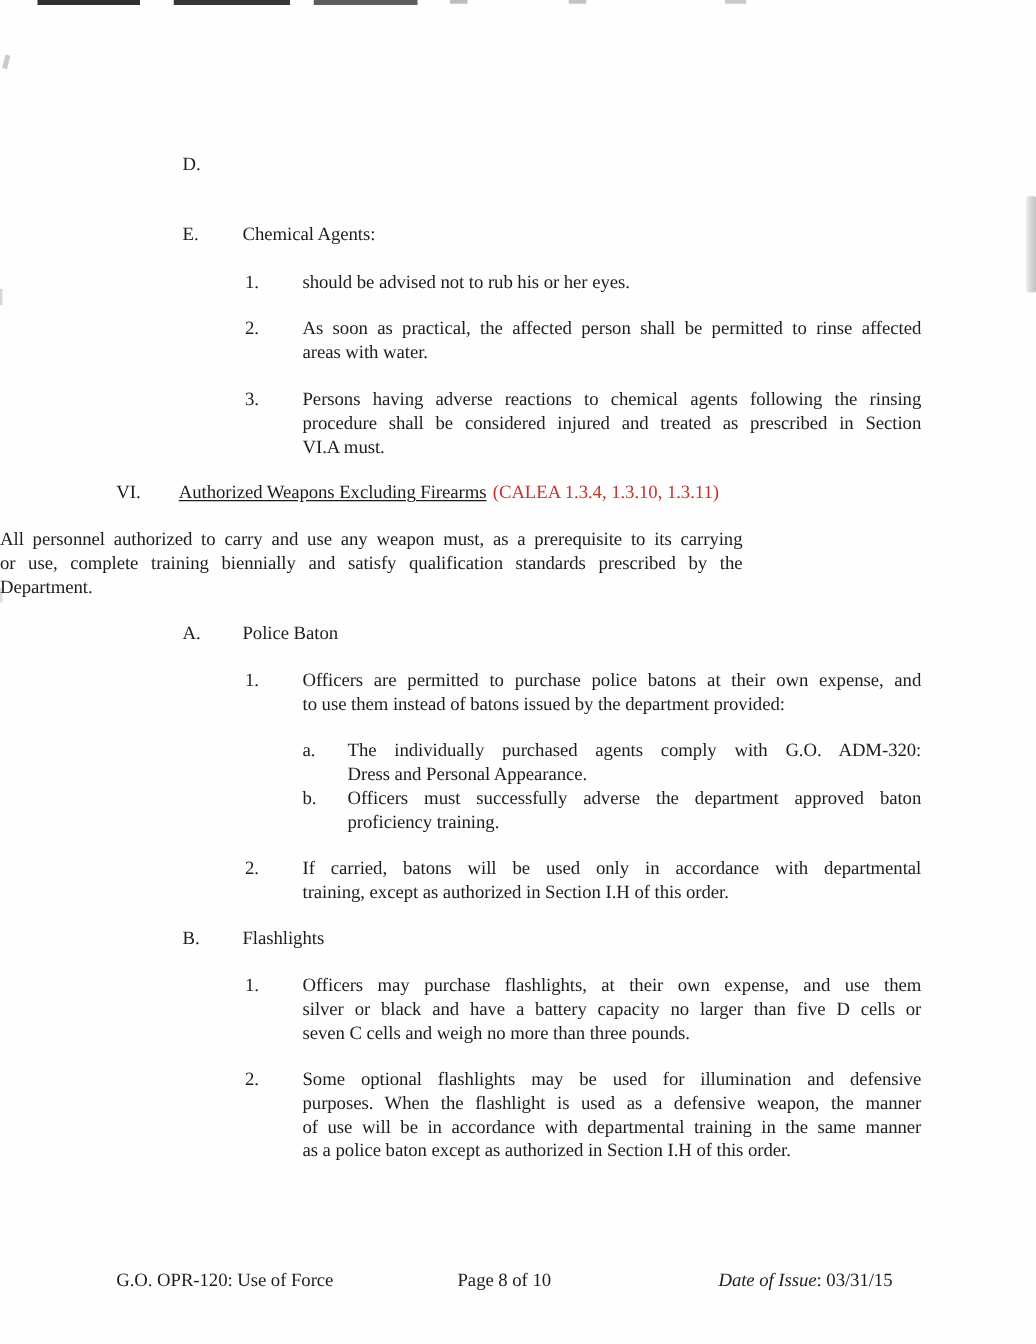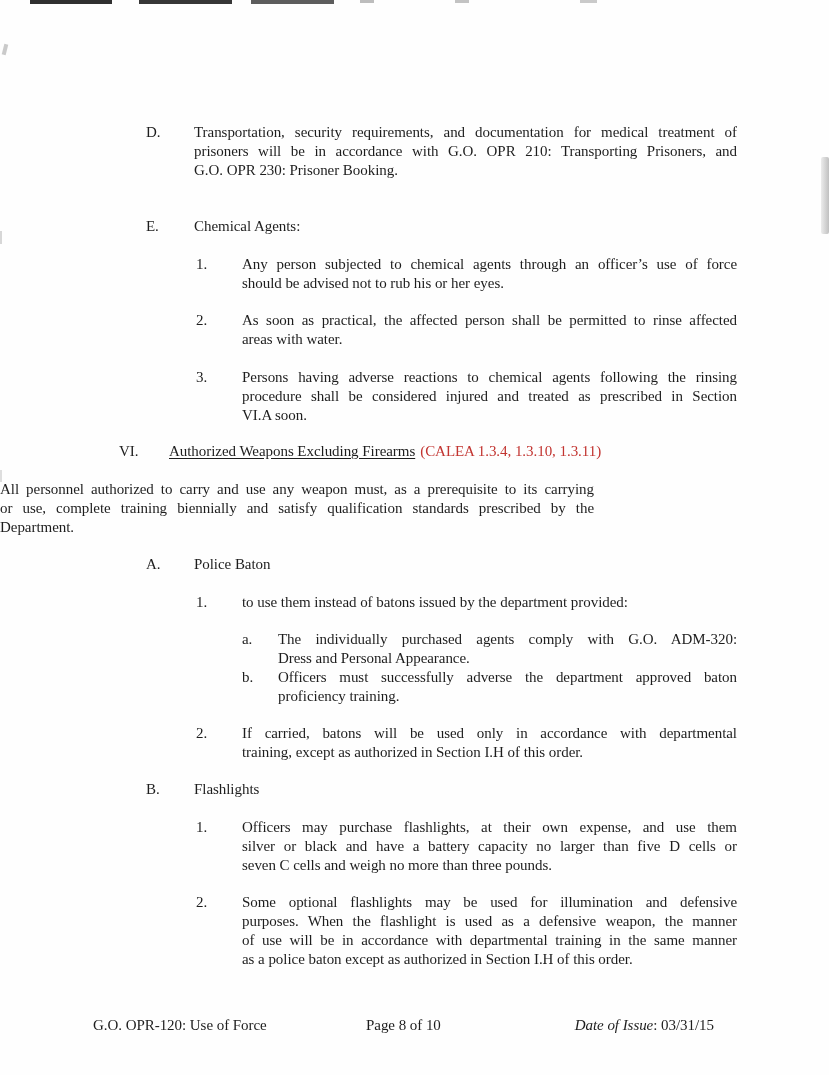--- a/index.html
+++ b/index.html
@@ -26,21 +26,21 @@
   .l1 > .txt { width: 543px; }
 
   .l2 { margin-left: 196px; }
   .l2 > .lab { width: 46px; }
   .l2 > .txt { width: 495px; }
 
   .l3 { margin-left: 242px; }
   .l3 > .lab { width: 36px; }
   .l3 > .txt { width: 459px; }
 
-  .lvi { margin-left: 119px; }
+  .lvi { margin-left: 93px; }
   .lvi > .lab { width: 50px; }
   .lvi > .txt { width: 594px; }
 
   .intro { width: 594px; }
 
   .ln { text-align: justify; text-align-last: left; }
   .ln.jl { text-align-last: justify; }
 
   .u { text-decoration: underline; text-underline-offset: 2px; }
   .red { color: #c23430; margin-left: 5px; }
@@ -85,56 +85,50 @@
   <div class="art art-top6"></div>
   <div class="art art-left-mark"></div>
   <div class="art art-left-dash1"></div>
   <div class="art art-left-dash2"></div>
   <div class="art art-right-band"></div>
 
   <div class="doc">
 
     <div class="row l1">
       <span class="lab">D.</span>
-      <div class="txt">
-        <div class="ln jl">Transportation, security requirements, and documentation for medical treatment of</div>
-        <div class="ln jl">prisoners will be in accordance with G.O. OPR 210: Transporting Prisoners, and</div>
-        <div class="ln">G.O. OPR 230: Prisoner Booking.</div>
-      </div>
     </div>
 
     <div class="row l1 mt-big">
       <span class="lab">E.</span>
       <div class="txt">
         <div class="ln">Chemical Agents:</div>
       </div>
     </div>
 
     <div class="row l2 mt2">
       <span class="lab">1.</span>
       <div class="txt">
-        <div class="ln jl">Any person subjected to chemical agents through an officer’s use of force</div>
         <div class="ln">should be advised not to rub his or her eyes.</div>
       </div>
     </div>
 
     <div class="row l2 mt">
       <span class="lab">2.</span>
       <div class="txt">
         <div class="ln jl">As soon as practical, the affected person shall be permitted to rinse affected</div>
         <div class="ln">areas with water.</div>
       </div>
     </div>
 
     <div class="row l2 mt2">
       <span class="lab">3.</span>
       <div class="txt">
         <div class="ln jl">Persons having adverse reactions to chemical agents following the rinsing</div>
         <div class="ln jl">procedure shall be considered injured and treated as prescribed in Section</div>
-        <div class="ln">VI.A soon.</div>
+        <div class="ln">VI.A must.</div>
       </div>
     </div>
 
     <div class="row lvi mt-sm">
       <span class="lab">VI.</span>
       <div class="txt">
         <div class="ln"><span class="u">Authorized Weapons Excluding Firearms</span><span class="red">(CALEA 1.3.4, 1.3.10, 1.3.11)</span></div>
       </div>
     </div>
 
@@ -147,20 +141,21 @@
     <div class="row l1 mt">
       <span class="lab">A.</span>
       <div class="txt">
         <div class="ln">Police Baton</div>
       </div>
     </div>
 
     <div class="row l2 mt2">
       <span class="lab">1.</span>
       <div class="txt">
+        <div class="ln jl">Officers are permitted to purchase police batons at their own expense, and</div>
         <div class="ln">to use them instead of batons issued by the department provided:</div>
       </div>
     </div>
 
     <div class="row l3 mt">
       <span class="lab">a.</span>
       <div class="txt">
         <div class="ln jl">The individually purchased agents comply with G.O. ADM-320:</div>
         <div class="ln">Dress and Personal Appearance.</div>
       </div>

